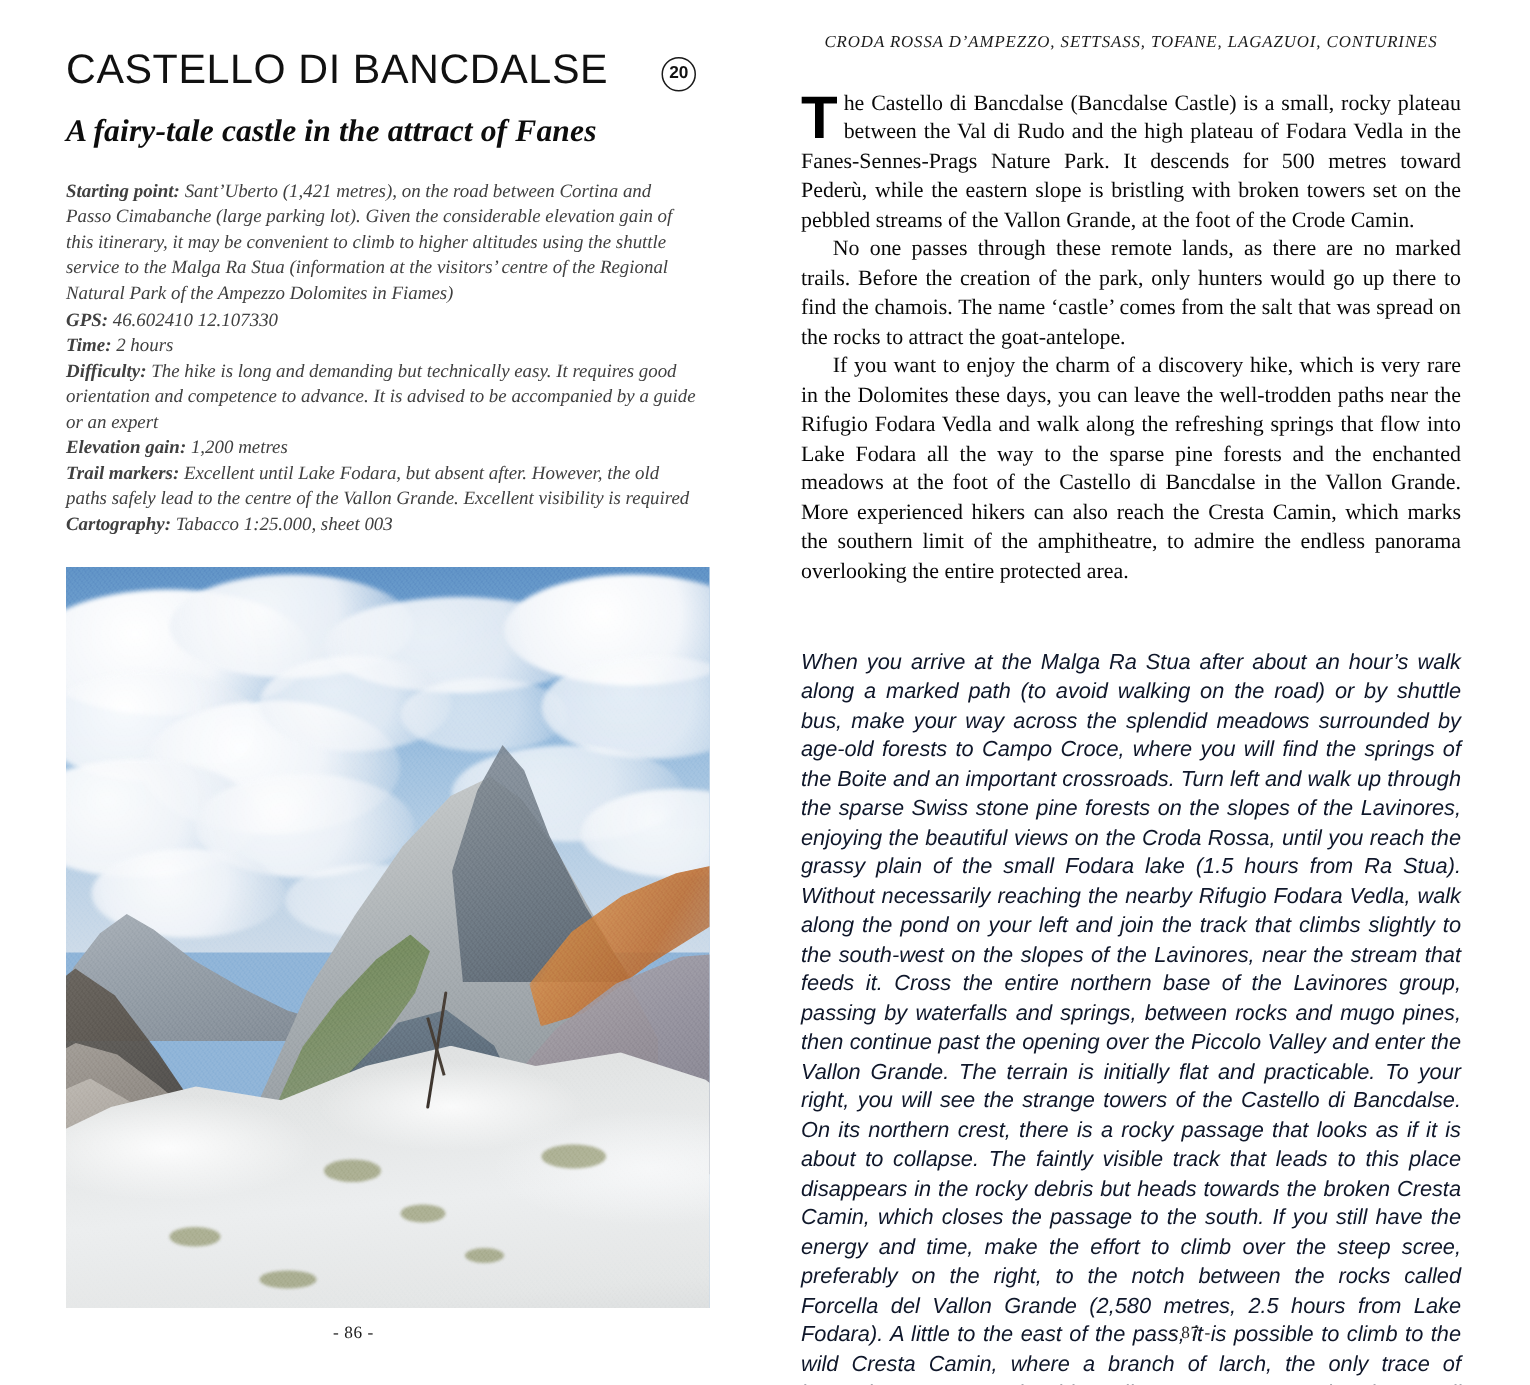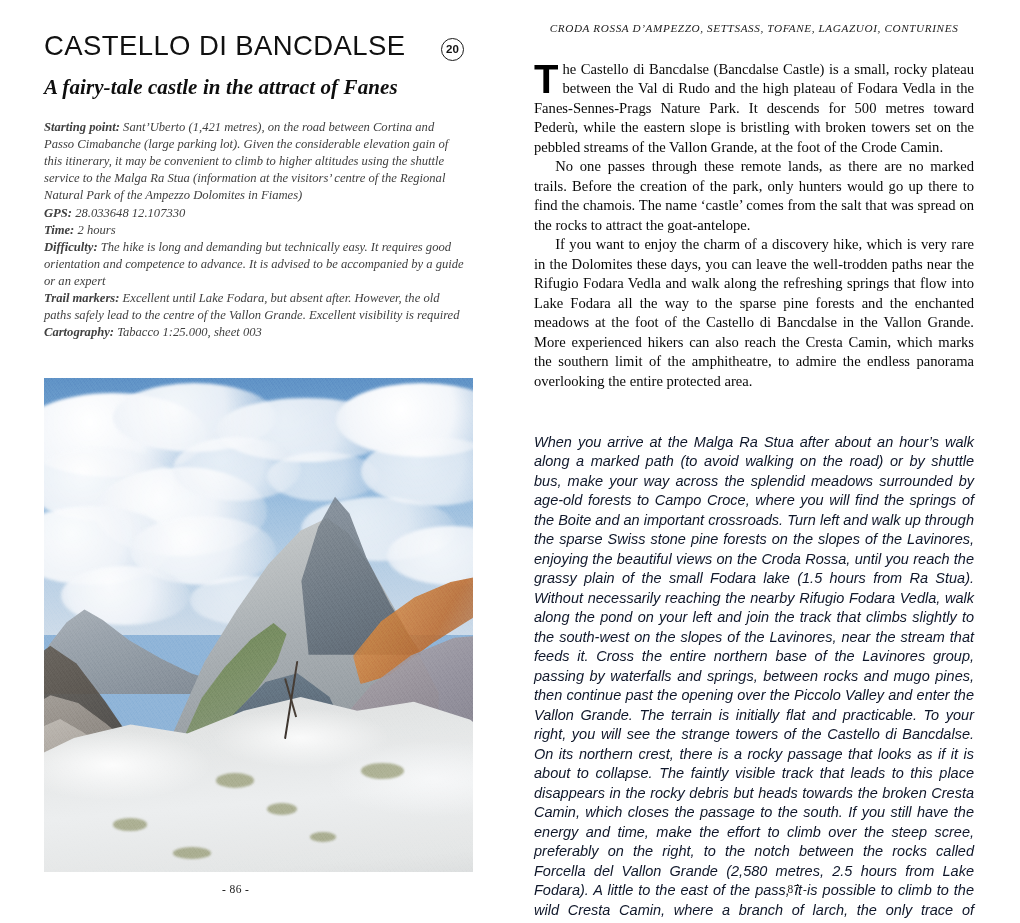--- a/index.html
+++ b/index.html
@@ -342,23 +342,24 @@
 
       <div class="title-row">
         <h1 class="chapter-title">CASTELLO DI BANCDALSE</h1>
         <div class="chapter-badge">20</div>
       </div>
 
       <h2 class="chapter-subtitle">A fairy-tale castle in the attract of Fanes</h2>
 
       <div class="info-block">
         <span class="info-line"><span class="lbl">Starting point:</span><span> Sant’Uberto (1,421 metres), on the road between Cortina and Passo Cimabanche (large parking lot). Given the considerable elevation gain of this itinerary, it may be convenient to climb to higher altitudes using the shuttle service to the Malga Ra Stua (information at the visitors’ centre of the Regional Natural Park of the Ampezzo Dolomites in Fiames)</span></span>
-        <span class="info-line"><span class="lbl">GPS:</span><span> 28.033648 12.107330</span></span>
+        <span class="info-line"><span class="lbl">GPS:</span><span> 46.602410 12.107330</span></span>
         <span class="info-line"><span class="lbl">Time:</span><span> 2 hours</span></span>
         <span class="info-line"><span class="lbl">Difficulty:</span><span> The hike is long and demanding but technically easy. It requires good orientation and competence to advance. It is advised to be accompanied by a guide or an expert</span></span>
+        <span class="info-line"><span class="lbl">Elevation gain:</span><span> 1,200 metres</span></span>
         <span class="info-line"><span class="lbl">Trail markers:</span><span> Excellent until Lake Fodara, but absent after. However, the old paths safely lead to the centre of the Vallon Grande. Excellent visibility is required</span></span>
         <span class="info-line"><span class="lbl">Cartography:</span><span> Tabacco 1:25.000, sheet 003</span></span>
       </div>
 
     </div>
 
     <div class="photo">
       <div class="photo-scene">
         <div class="sky"></div>
         <div class="cloud c1"></div>

